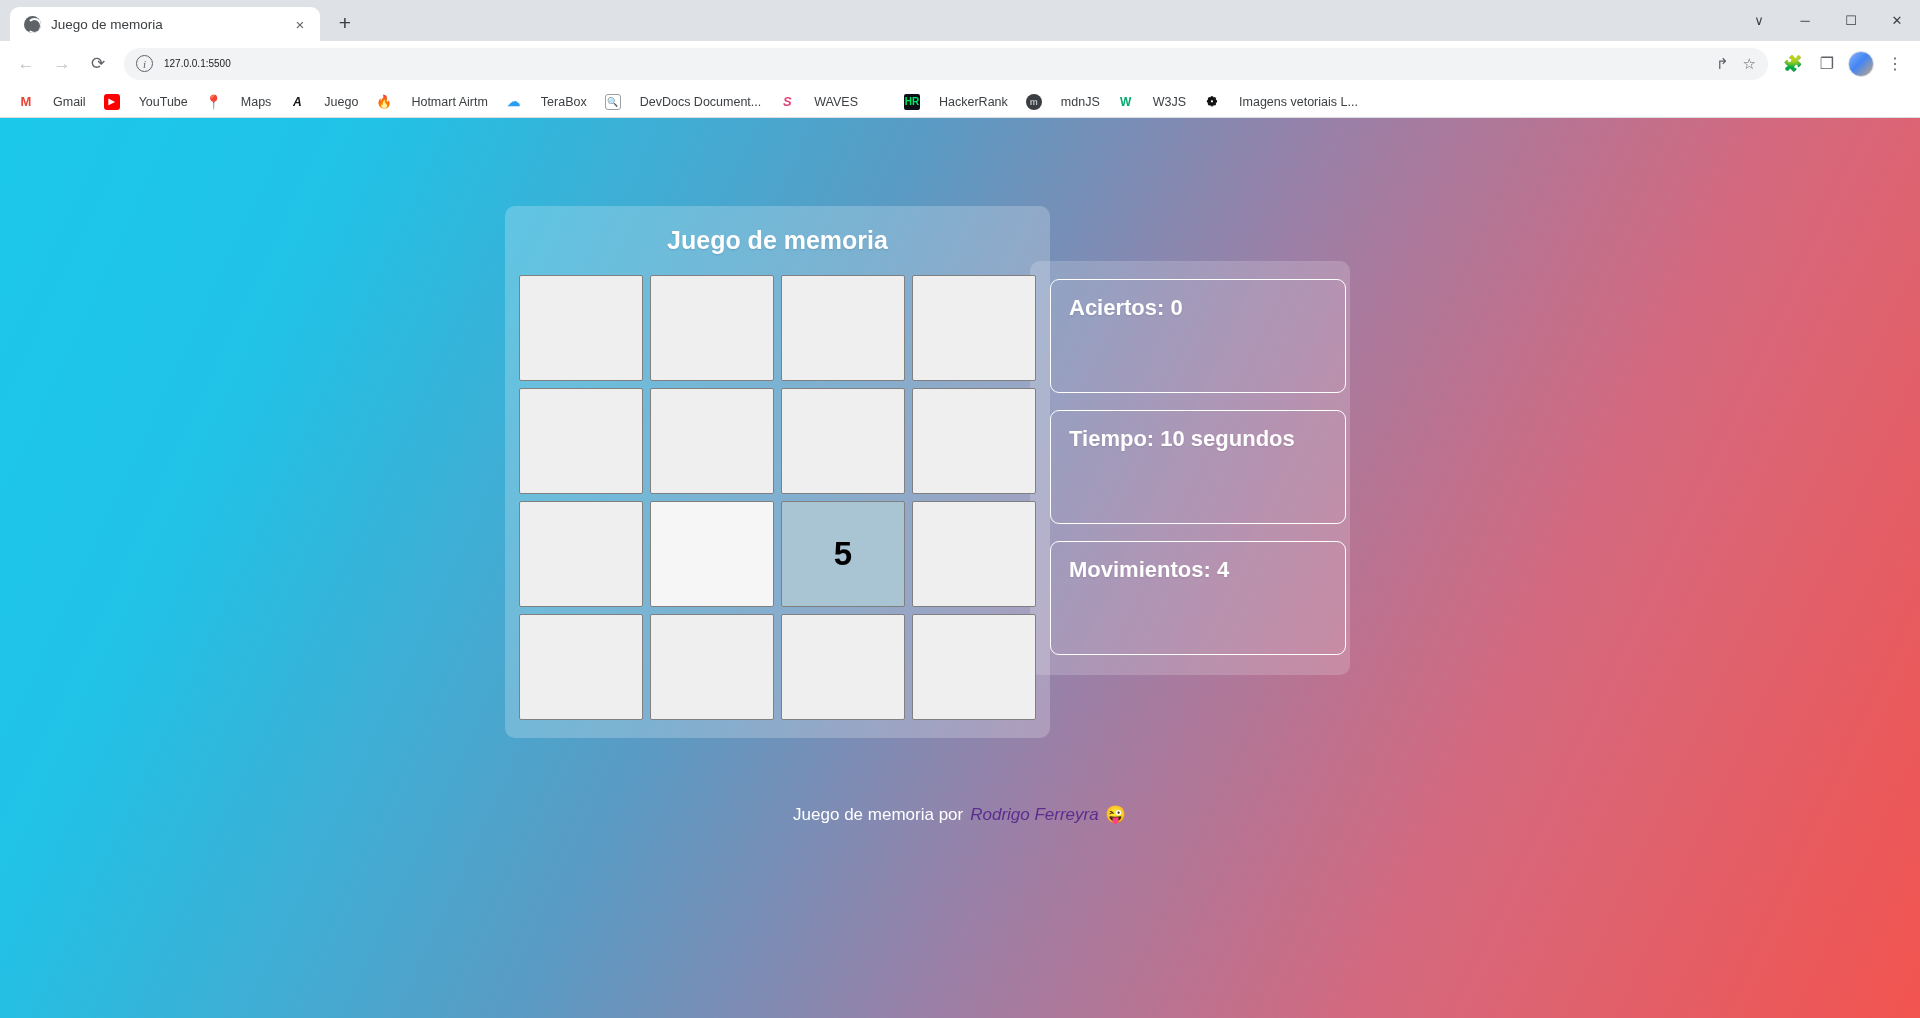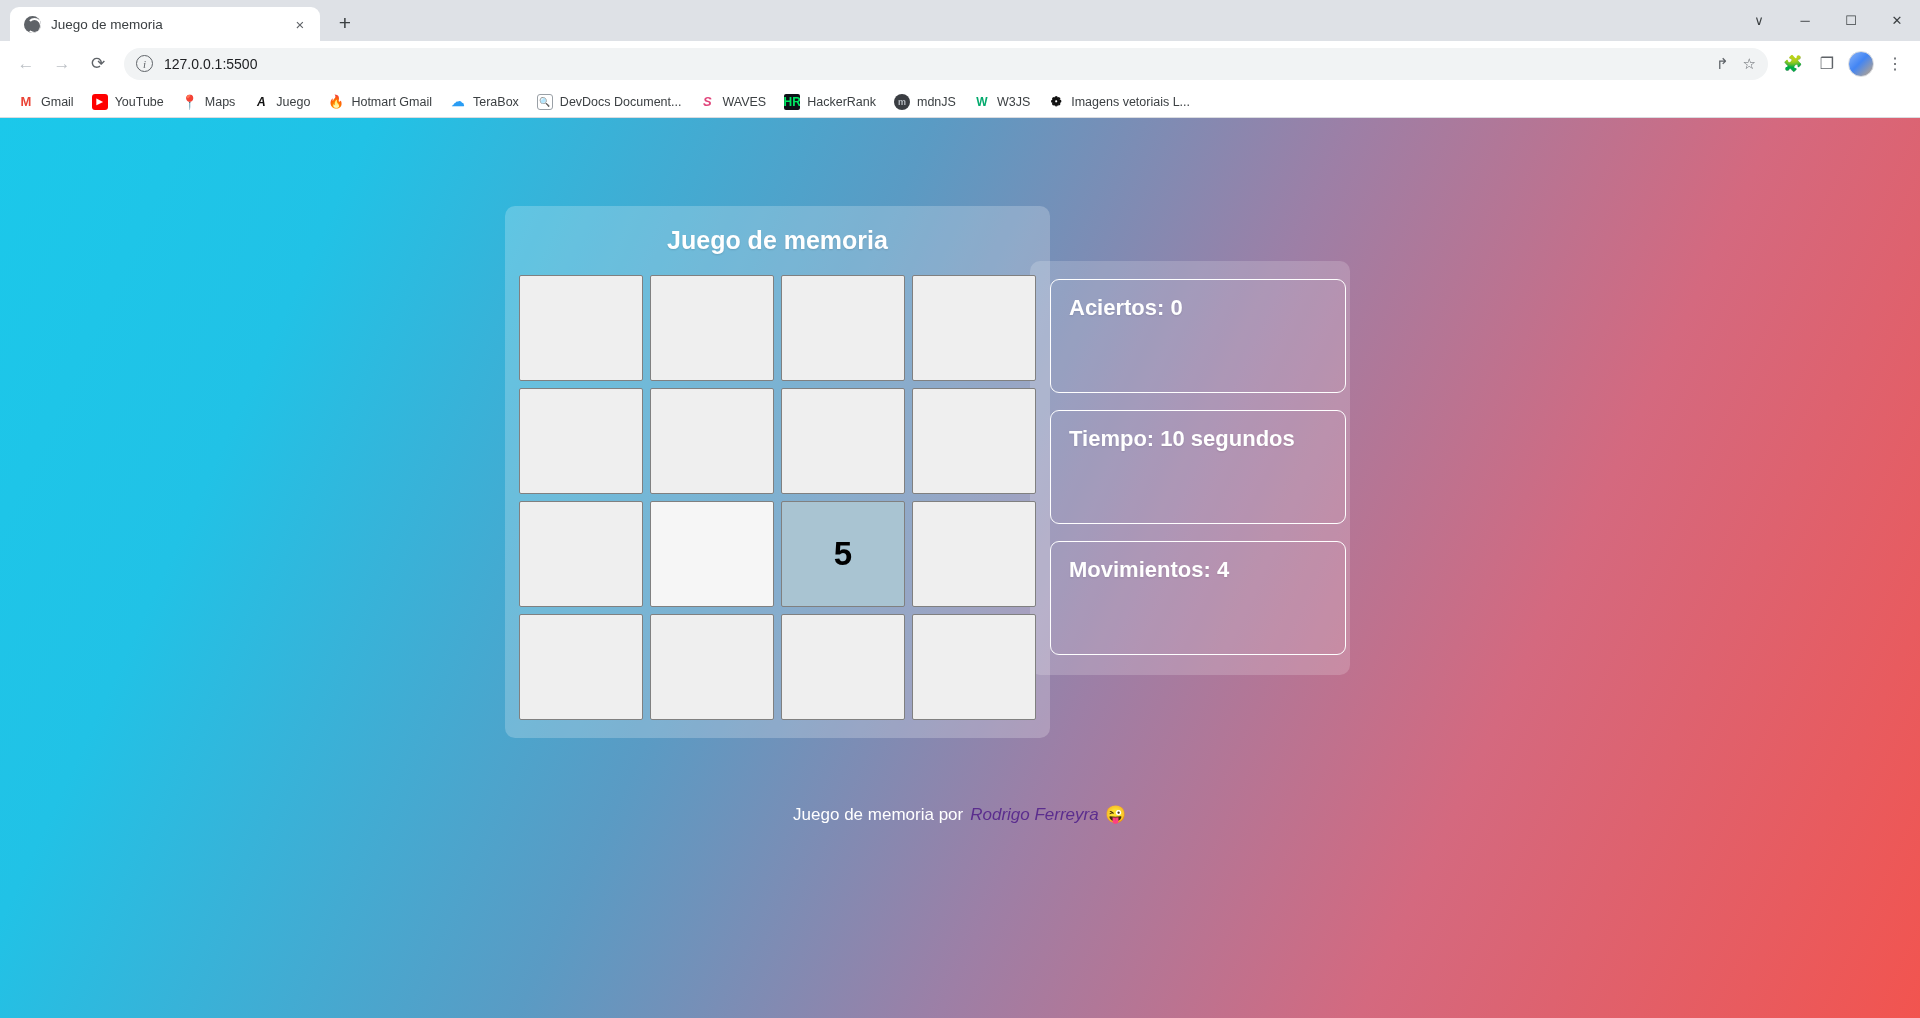--- a/index.html
+++ b/index.html
@@ -106,21 +106,21 @@
   .omni-info {
     width: 17px; height: 17px; flex: 0 0 17px;
     border: 1.6px solid #5f6368;
     border-radius: 50%;
     color: #5f6368;
     font-size: 11px;
     font-family: "Liberation Serif", serif;
     display: flex; align-items: center; justify-content: center;
     font-style: italic;
   }
-  .omni-url { font-size: 14px; color: #202124; flex: 1; }
+  .omni-url { font-size: 10px; color: #202124; flex: 1; }
   .omni-right { display: flex; align-items: center; gap: 14px; color: #5f6368; font-size: 15px; }
   .tb-icon {
     width: 30px; height: 30px;
     display: flex; align-items: center; justify-content: center;
     color: #5f6368; font-size: 16px;
   }
   .avatar {
     width: 26px; height: 26px; border-radius: 50%;
     background: linear-gradient(135deg, #8ab4f8 0%, #4285f4 45%, #c5a880 100%);
     border: 1px solid #dadce0;
@@ -137,37 +137,37 @@
     overflow: hidden;
   }
   .bm {
     display: flex; align-items: center;
     gap: 7px;
     padding: 3px 8px;
     border-radius: 4px;
     white-space: nowrap;
     flex: 0 0 auto;
   }
-  .bm-label { font-size: 12.5px; color: #3c4043; }
+  .bm-label { font-size: 12.5px; color: #3c4043; margin-left: 12px; }
   .bm-ico {
     width: 16px; height: 16px; flex: 0 0 16px;
     display: flex; align-items: center; justify-content: center;
     font-size: 11px; font-weight: bold;
     border-radius: 2px;
     overflow: hidden;
   }
   .ico-gmail { color: #ea4335; font-size: 13px; font-weight: 700; }
   .ico-youtube { background: #ff0000; color: #fff; font-size: 8px; border-radius: 3px; }
   .ico-maps { color: #34a853; font-size: 14px; }
   .ico-airtm { color: #111; font-size: 12px; font-weight: 800; font-style: italic; }
   .ico-hotmart { color: #f04e23; font-size: 13px; }
   .ico-terabox { color: #2a9df4; font-size: 13px; }
   .ico-devdocs { border: 1.3px solid #9aa0a6; color: #5f6368; font-size: 9px; border-radius: 3px; }
   .ico-waves { color: #e0457b; font-size: 13px; font-weight: 700; font-style: italic; }
-  .ico-hackerrank { background: #0d1117; color: #00ea64; font-size: 12px; border-radius: 2px; }
+  .ico-hackerrank { background: #0d1117; color: #00ea64; font-size: 10px; border-radius: 2px; margin-left: 28px; }
   .ico-mdn { background: #3a3d42; color: #b8bcc2; font-size: 9px; border-radius: 50%; }
   .ico-w3js { color: #04aa6d; font-size: 12px; font-weight: 800; }
   .ico-vector { color: #111; font-size: 13px; font-weight: 800; }
 
   
   .viewport {
     flex: 1;
     position: relative;
     background: linear-gradient(115deg,
         #1bc8ea 0%,
@@ -314,21 +314,21 @@
     <div class="bm">
         <span class="bm-ico ico-maps">📍</span>
         <span class="bm-label">Maps</span>
       </div>
     <div class="bm">
         <span class="bm-ico ico-airtm">A</span>
         <span class="bm-label">Juego</span>
       </div>
     <div class="bm">
         <span class="bm-ico ico-hotmart">🔥</span>
-        <span class="bm-label">Hotmart Gmail</span>
+        <span class="bm-label">Hotmart Airtm</span>
       </div>
     <div class="bm">
         <span class="bm-ico ico-terabox">☁</span>
         <span class="bm-label">TeraBox</span>
       </div>
     <div class="bm">
         <span class="bm-ico ico-devdocs">🔍</span>
         <span class="bm-label">DevDocs Document...</span>
       </div>
     <div class="bm">

